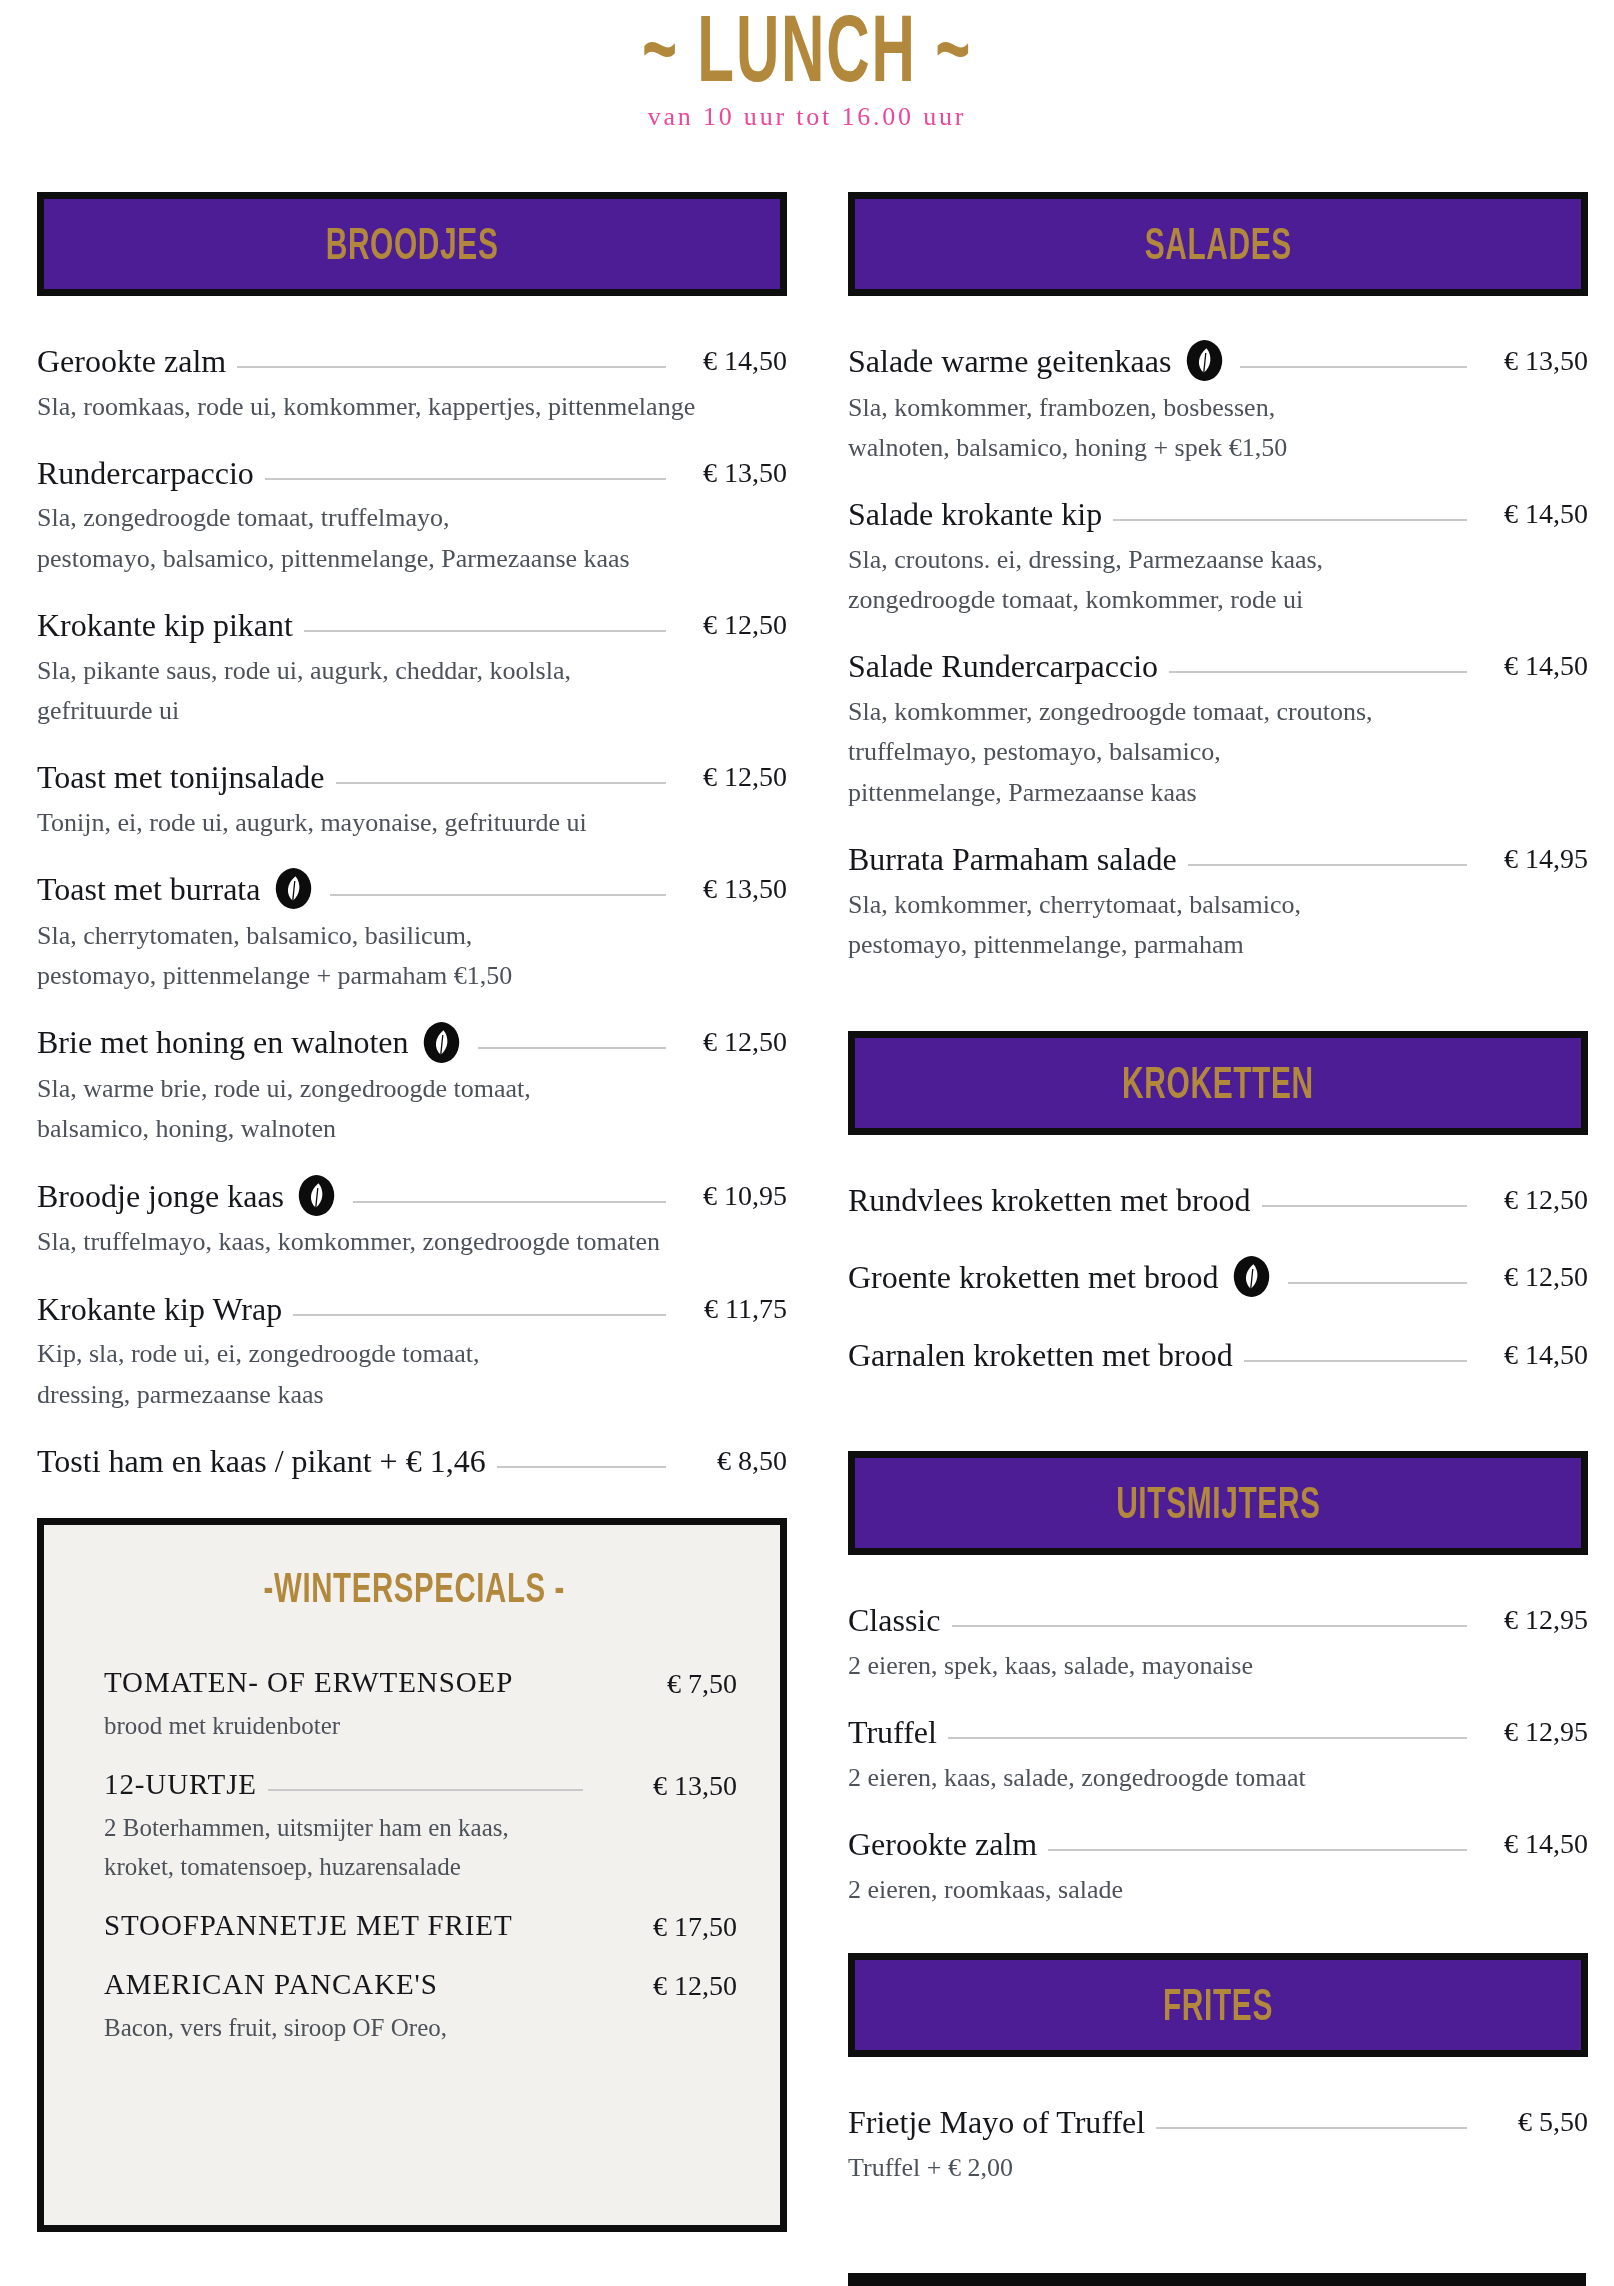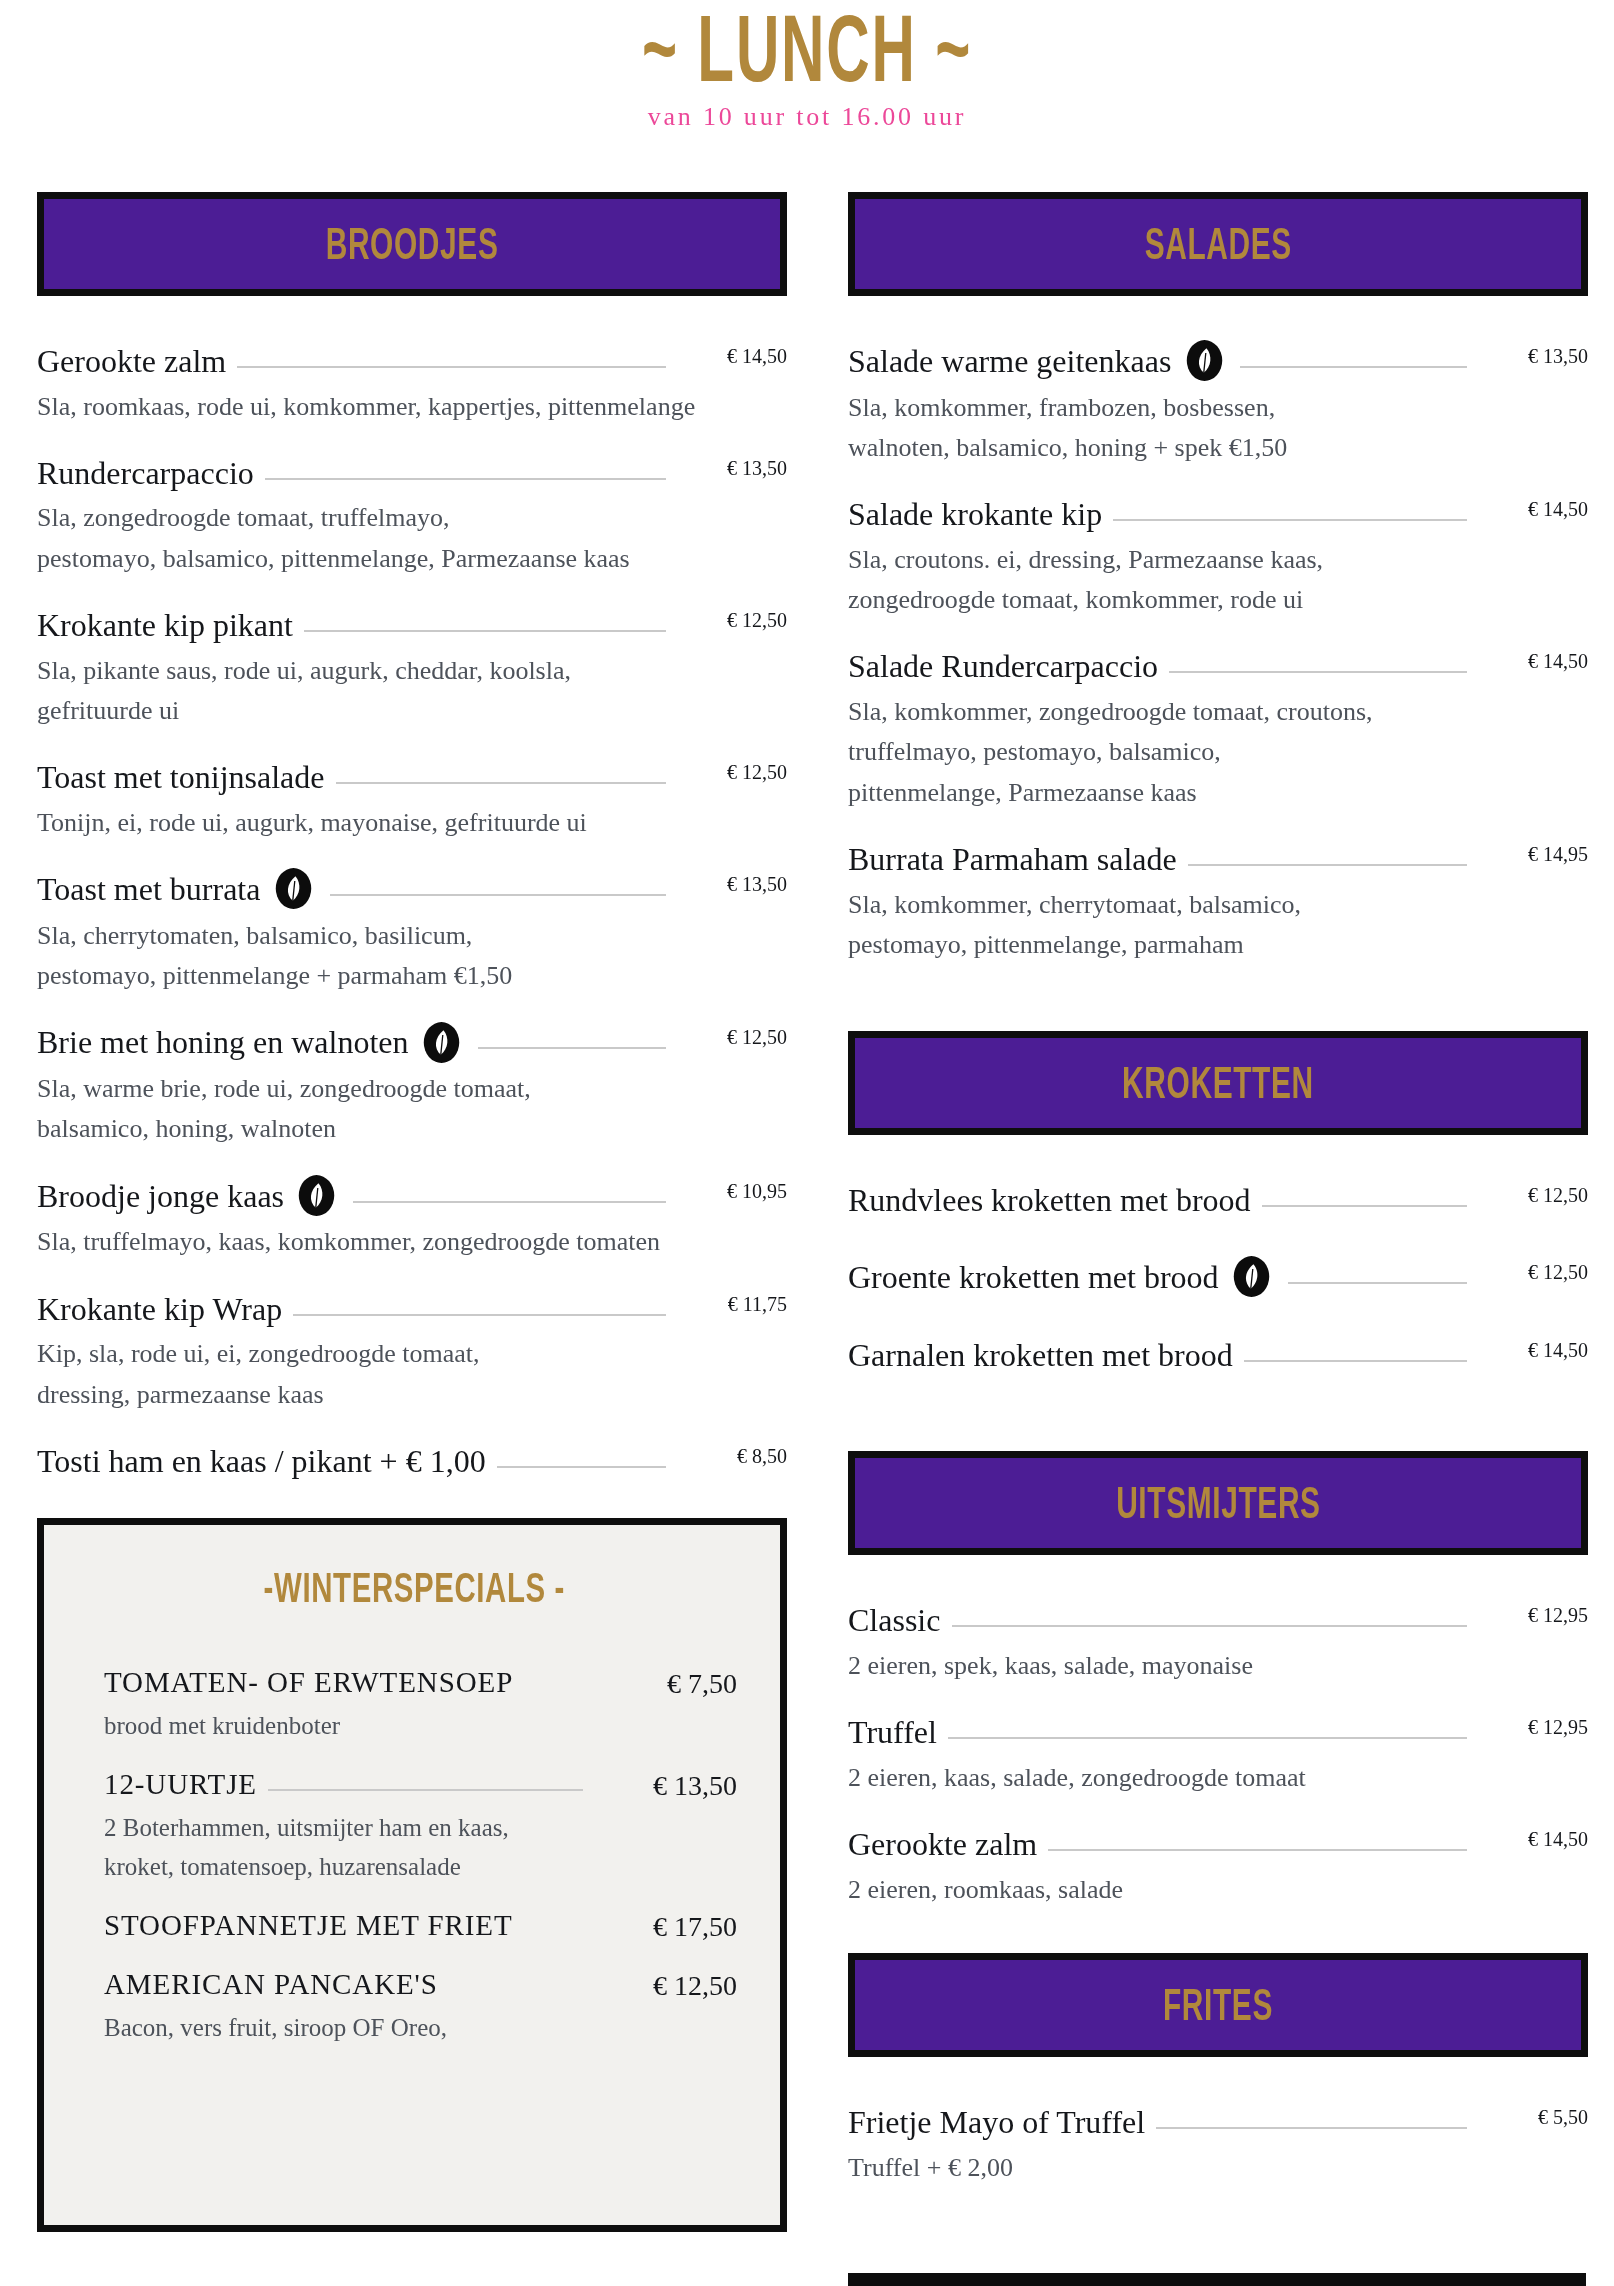--- a/index.html
+++ b/index.html
@@ -29,21 +29,21 @@
   .secbox .cond{font-size:44px;color:#b1883c;letter-spacing:0.9px;transform:scaleX(0.68);}
   .mt-k{margin-top:66px;}
   .mt-u{margin-top:76px;}
   .mt-f{margin-top:43px;}
   
   .item{margin-bottom:26px;}
   .row{display:flex;align-items:flex-start;}
   .nm{font-size:32px;line-height:1.25;white-space:nowrap;color:#15171b;}
   .leader{flex:1 1 auto;height:0;border-bottom:2.8px solid #c9c9c9;margin:25px 13px 0 11.2px;min-width:17px;}
   .spacer{flex:1 1 auto;}
-  .pr{font-size:20px;line-height:1.3;white-space:nowrap;min-width:108px;text-align:right;margin-top:1.9px;}
+  .pr{font-size:28px;line-height:1.3;white-space:nowrap;min-width:108px;text-align:right;margin-top:1.9px;}
   .desc{font-size:26px;line-height:1.55;color:#4d525a;margin-top:5.6px;}
   .leaf{width:43px;height:43px;flex:0 0 auto;margin:-1.9px 3.7px 0 11.2px;}
   .leaf svg{width:43px;height:43px;display:block;}
   .gap-lg .item{margin-bottom:37px;}
   
   .winterbox{
     box-sizing:border-box;margin-top:37px;border:7.5px solid #0e0e0e;
     background:#f2f1ee;height:714px;padding:39px 43px 22.5px 47px;
   }
   .winterhead{text-align:center;margin-bottom:52px;}
@@ -149,21 +149,21 @@
       <div class="item">
         <div class="row">
           <span class="nm">Krokante kip Wrap</span>
           <span class="leader"></span>
           <span class="pr">€ 11,75</span>
         </div>
         <div class="desc">Kip, sla, rode ui, ei, zongedroogde tomaat,<br>dressing, parmezaanse kaas</div>
       </div>
       <div class="item">
         <div class="row">
-          <span class="nm">Tosti ham en kaas / pikant + € 1,00</span>
+          <span class="nm">Tosti ham en kaas / pikant + € 1,46</span>
           <span class="leader"></span>
           <span class="pr">€ 8,50</span>
         </div>
       </div>
     </div>
 
   <div class="winterbox">
     <div class="winterhead">
       <span class="cond">-WINTERSPECIALS -</span>
     </div>

